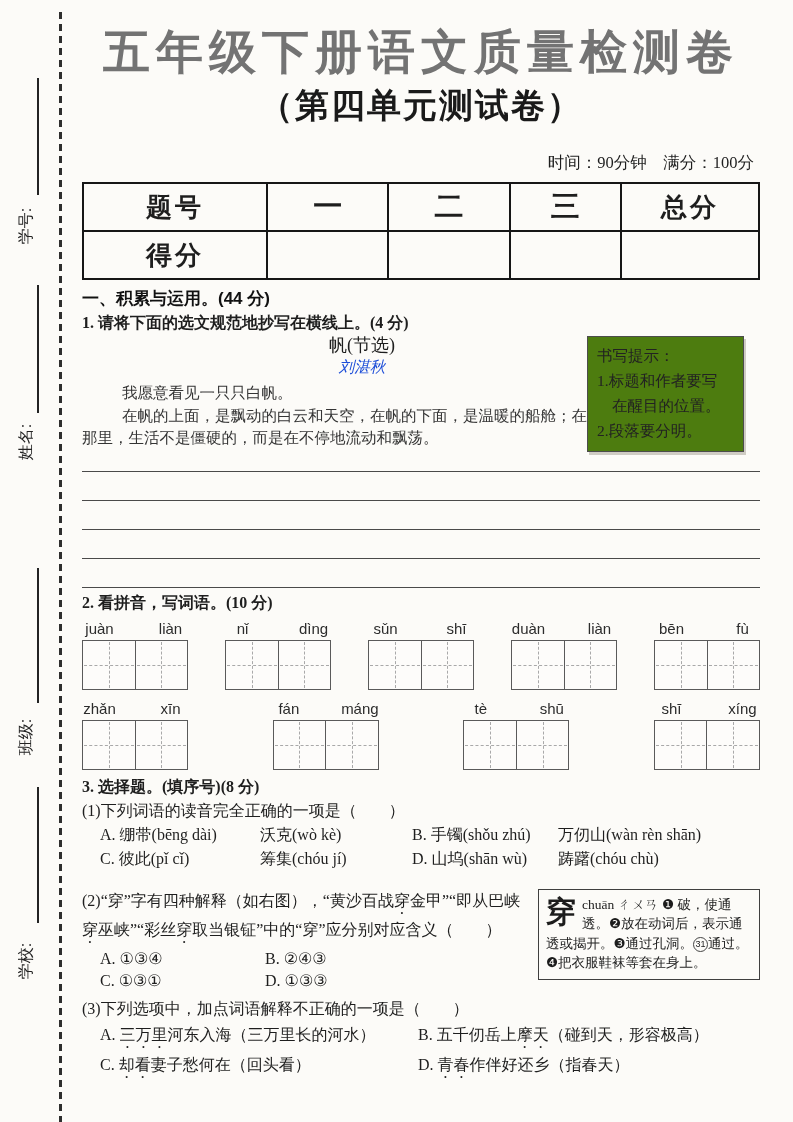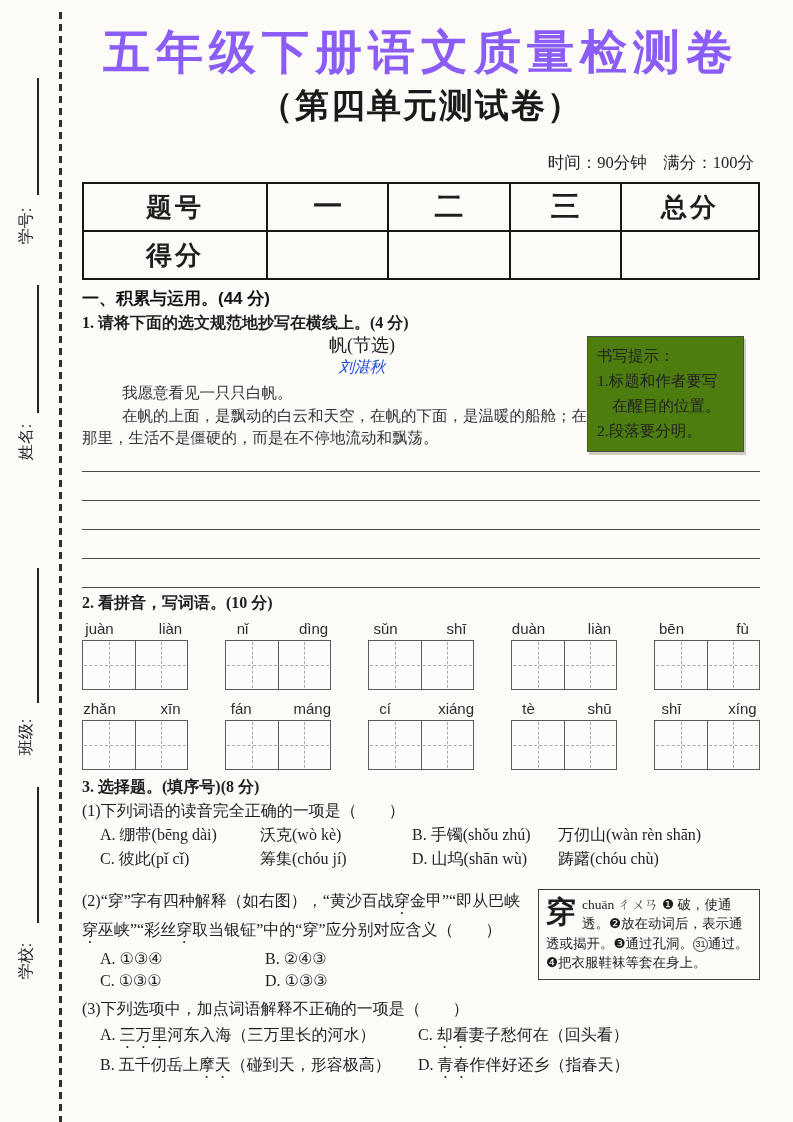--- a/index.html
+++ b/index.html
@@ -10,21 +10,21 @@
   }
   
   .v-dash{position:absolute; left:59px; top:12px; height:1110px; width:2.5px;
     background:repeating-linear-gradient(to bottom,#2e2e2e 0 7px,transparent 7px 12px);}
   .v-line{position:absolute; left:37px; width:1.6px; background:#232323;}
   .v-label{position:absolute; left:1px; width:50px; height:20px;
     transform:rotate(-90deg); font-family:"Liberation Sans","DejaVu Sans",sans-serif;
     font-size:16px; color:#222; text-align:center; white-space:nowrap;}
   
   .main{position:absolute; left:60px; top:0; width:733px; padding:0 33px 0 22px; box-sizing:border-box;}
-  .title{margin-top:22px; text-align:center; font-size:47px; font-weight:bold; letter-spacing:6px; line-height:60px; color:#8b5cf6;}
+  .title{margin-top:22px; text-align:center; font-size:47px; font-weight:bold; letter-spacing:6px; line-height:60px; color:#737373;}
   .subtitle{text-align:center; font-size:34px; font-weight:bold; letter-spacing:2px; line-height:48px; color:#1a1a1a;}
   .meta{margin-top:22px; text-align:right; font-size:16.5px; line-height:22px; padding-right:6px;}
   
   .score-table{margin-top:8px; border:2.2px solid #161616; display:grid;
     grid-template-columns:27% 18% 18% 16.5% 20.5%;}
   .score-table .cell{height:46px; border-left:2px solid #161616; display:flex; align-items:center; justify-content:center;}
   .score-table .cell.c0{border-left:none;}
   .score-table .cell.r1{border-top:2px solid #161616;}
   .score-table .th{font-size:26px; font-weight:bold; letter-spacing:3px;}
   .score-table .num{font-size:29px; font-weight:bold;}
@@ -197,30 +197,20 @@
             <span>fán</span>
             <span>máng</span>
           </div>
         <div class="tzg">
             <div class="tcell"></div>
             <div class="tcell"></div>
           </div>
       </div>
       <div class="py-group">
         <div class="py-labels">
-            <span>cí</span>
-            <span>xiáng</span>
-          </div>
-        <div class="tzg">
-            <div class="tcell"></div>
-            <div class="tcell"></div>
-          </div>
-      </div>
-      <div class="py-group">
-        <div class="py-labels">
             <span>tè</span>
             <span>shū</span>
           </div>
         <div class="tzg">
             <div class="tcell"></div>
             <div class="tcell"></div>
           </div>
       </div>
       <div class="py-group">
         <div class="py-labels">
@@ -260,22 +250,22 @@
         </div>
       </div>
       <div class="dict-box">
         <span class="dict-head">穿</span><span><span>chuān ㄔㄨㄢ </span><span>❶</span><span> 破，使通透。</span><span>❷</span><span>放在动词后，表示通透或揭开。</span><span>❸</span><span>通过孔洞。</span><span class="circ-open">31</span><span>通过。</span><span>❹</span><span>把衣服鞋袜等套在身上。</span></span>
       </div>
     </div>
 
     <p class="stem" style="margin-top:6px;">(3)下列选项中，加点词语解释不正确的一项是（　　）</p>
     <div class="opt-grid2b">
       <span><span>A. </span><span class="em-dot">三万里</span><span>河东入海（三万里长的河水）</span></span>
+      <span><span>B. 五千仞岳上</span><span class="em-dot">摩天</span><span>（碰到天，形容极高）</span></span>
       <span><span>C. </span><span class="em-dot">却看</span><span>妻子愁何在（回头看）</span></span>
-      <span><span>B. 五千仞岳上</span><span class="em-dot">摩天</span><span>（碰到天，形容极高）</span></span>
       <span><span>D. </span><span class="em-dot">青春</span><span>作伴好还乡（指春天）</span></span>
     </div>
 
   </div>
 
   <div class="hint-box">
     <div>书写提示：</div>
     <div>1.标题和作者要写</div>
     <div class="h-ind">在醒目的位置。</div>
     <div>2.段落要分明。</div>

